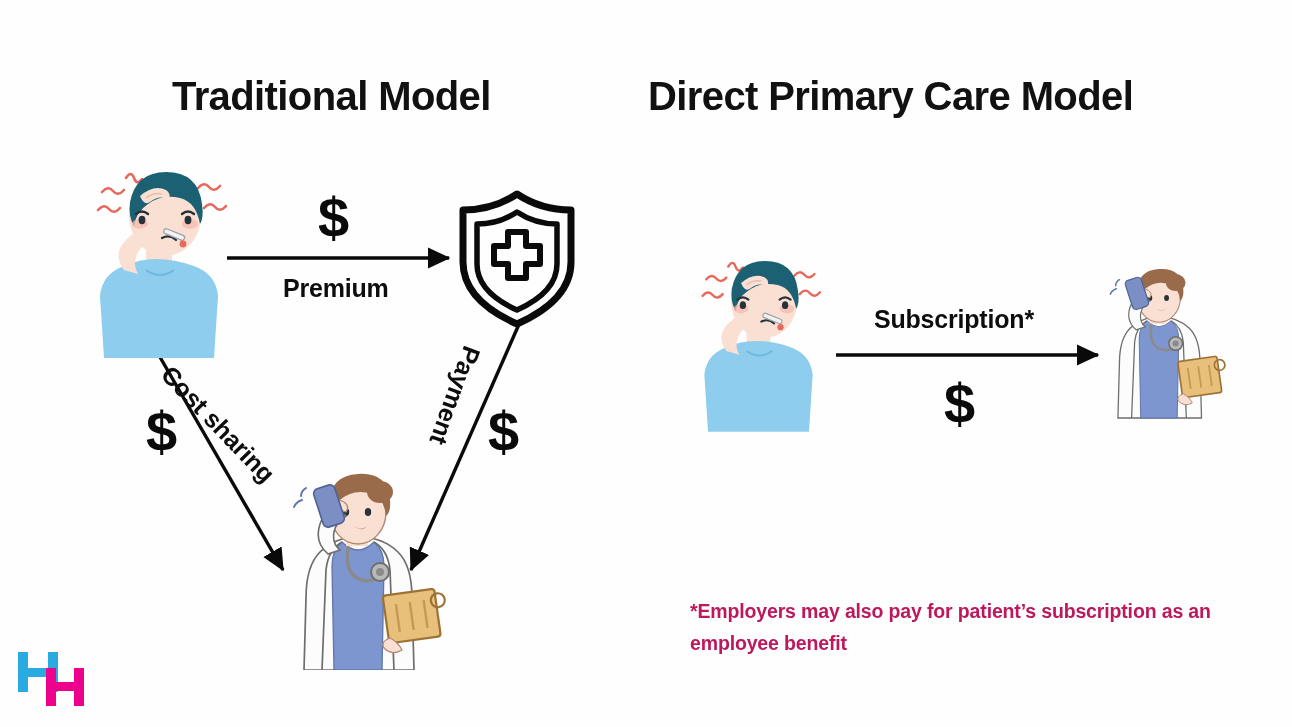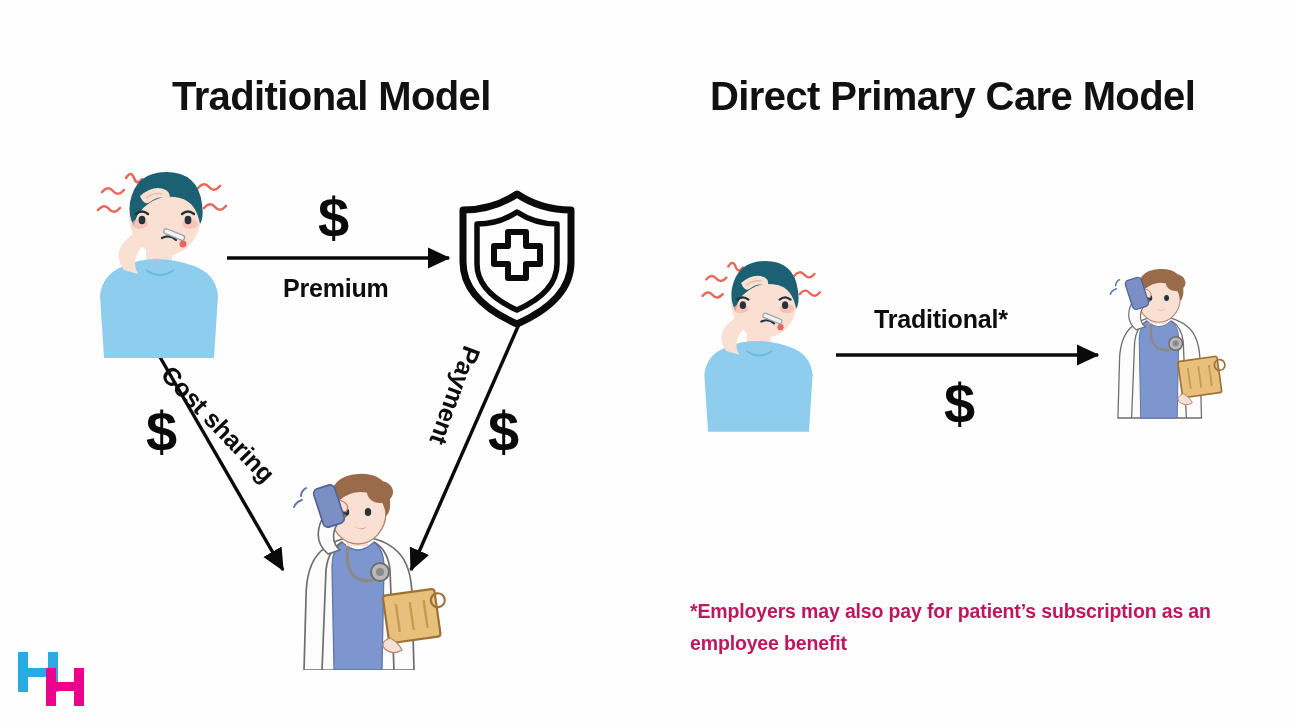--- a/index.html
+++ b/index.html
@@ -23,21 +23,21 @@
   .panel-title {
     position: absolute;
     font-family: "Liberation Sans", sans-serif;
     font-weight: bold;
     font-size: 40px;
     letter-spacing: -0.6px;
     color: #111111;
     white-space: nowrap;
   }
   #title-left  { left: 172px; top: 74px; }
-  #title-right { left: 710px; top: 74px; }
+  #title-right { left: 648px; top: 74px; }
 
   
   .flow-label {
     position: absolute;
     font-family: "Liberation Sans", sans-serif;
     font-weight: bold;
     font-size: 25px;
     color: #0d0d0d;
     white-space: nowrap;
     letter-spacing: -0.2px;
@@ -128,21 +128,21 @@
 
   <div class="dollar" id="dollar-premium">$</div>
   <div class="flow-label" id="label-premium">Premium</div>
 
   <div class="dollar" id="dollar-costsharing">$</div>
   <div class="flow-label" id="label-costsharing">Cost sharing</div>
 
   <div class="dollar" id="dollar-payment">$</div>
   <div class="flow-label" id="label-payment">Payment</div>
 
-  <div class="flow-label" id="label-subscription">Traditional*</div>
+  <div class="flow-label" id="label-subscription">Subscription*</div>
   <div class="dollar" id="dollar-subscription">$</div>
 
   <div id="footnote">*Employers may also pay for patient’s subscription as an employee benefit</div>
 
   <svg class="figure" id="patient-left" viewBox="0 0 170 200" xmlns="http://www.w3.org/2000/svg">
 
     <g stroke="#E8685C" stroke-width="2.6" fill="none" stroke-linecap="round">
       <path d="M22,34 q6,-7 11,-1 q5,6 11,-1"></path>
       <path d="M18,52 q6,-7 11,-1 q5,6 11,-1"></path>
       <path d="M46,20 q5,-8 8,0 q3,8 8,1"></path>

